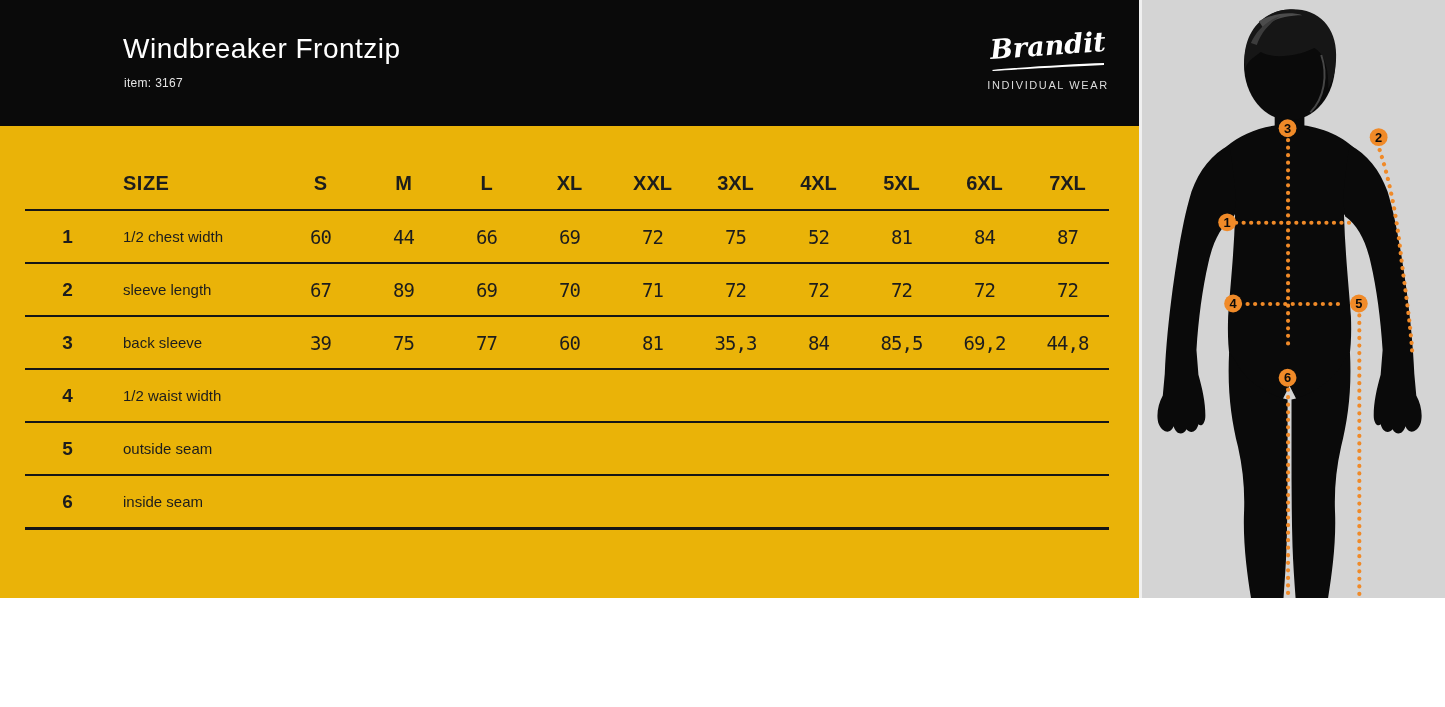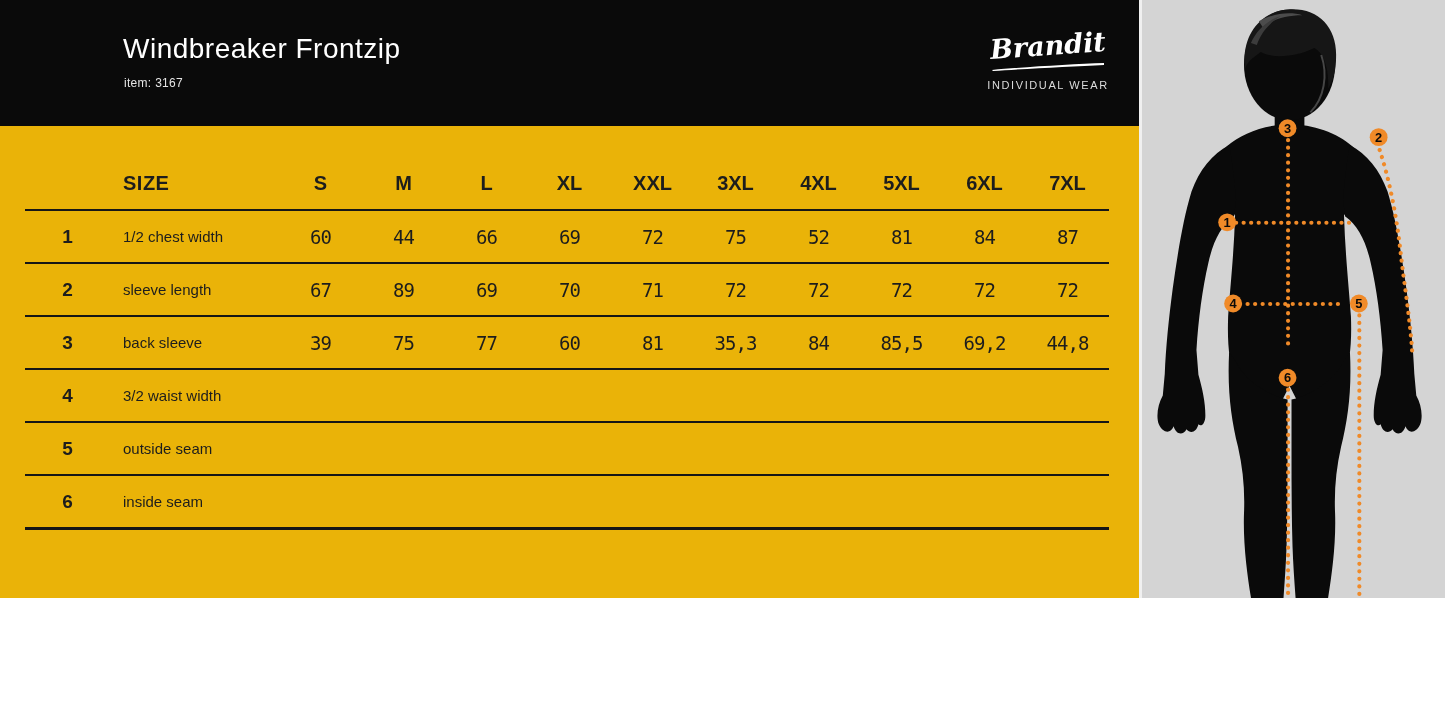--- a/index.html
+++ b/index.html
@@ -111,21 +111,21 @@
       <div class="cell val">81</div>
       <div class="cell val">35,3</div>
       <div class="cell val">84</div>
       <div class="cell val">85,5</div>
       <div class="cell val">69,2</div>
       <div class="cell val">44,8</div>
     </div>
 
     <div class="trow">
       <div class="cell num">4</div>
-      <div class="cell label">3/2 waist width</div>
+      <div class="cell label">1/2 waist width</div>
       <div class="cell val"></div>
       <div class="cell val"></div>
       <div class="cell val"></div>
       <div class="cell val"></div>
       <div class="cell val"></div>
       <div class="cell val"></div>
       <div class="cell val"></div>
       <div class="cell val"></div>
       <div class="cell val"></div>
       <div class="cell val"></div>

